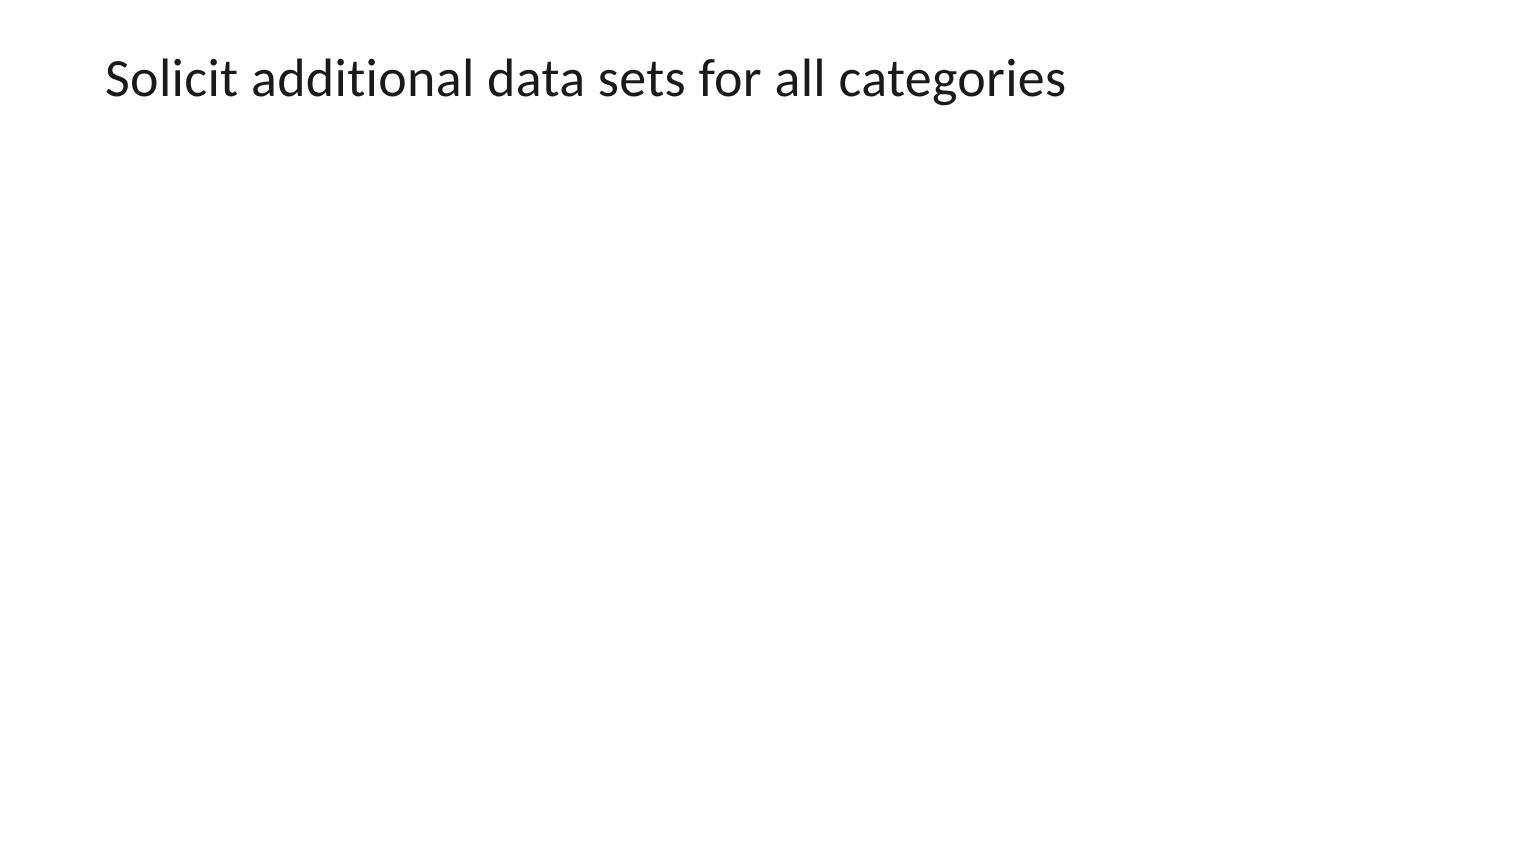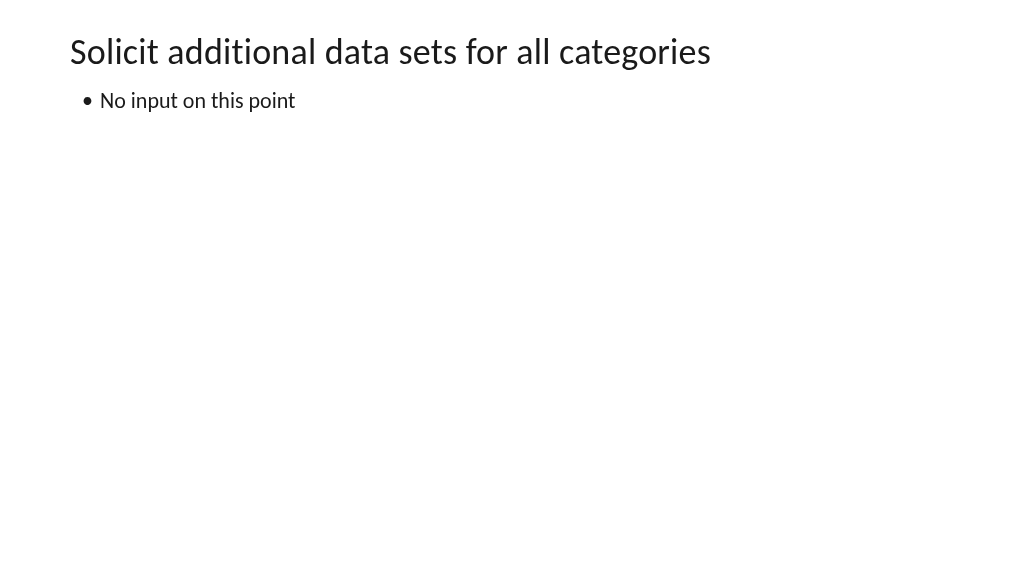--- a/index.html
+++ b/index.html
@@ -17,21 +17,21 @@
     }
     .slide {
       width: 100%;
       height: 100%;
       padding: 30px 70px;
     }
     .title {
       font-size: 36px;
       font-weight: 400;
       color: #1a1a1a;
-      margin-bottom: 12px;
+      margin-bottom: 40px;
       letter-spacing: 0.2px;
     }
     .body-list {
       list-style: none;
       padding-left: 12px;
     }
     .body-list li {
       font-size: 22px;
       font-weight: 400;
       color: #1a1a1a;
@@ -46,16 +46,13 @@
       top: 0;
       font-size: 22px;
       color: #1a1a1a;
     }
   </style>
 </head>
 <body>
 
 <div class="slide">
   <h1 class="title">Solicit additional data sets for all categories</h1>
-  <ul class="body-list">
-    <li>No input on this point</li>
-  </ul>
 </div>
 
 </body></html>

